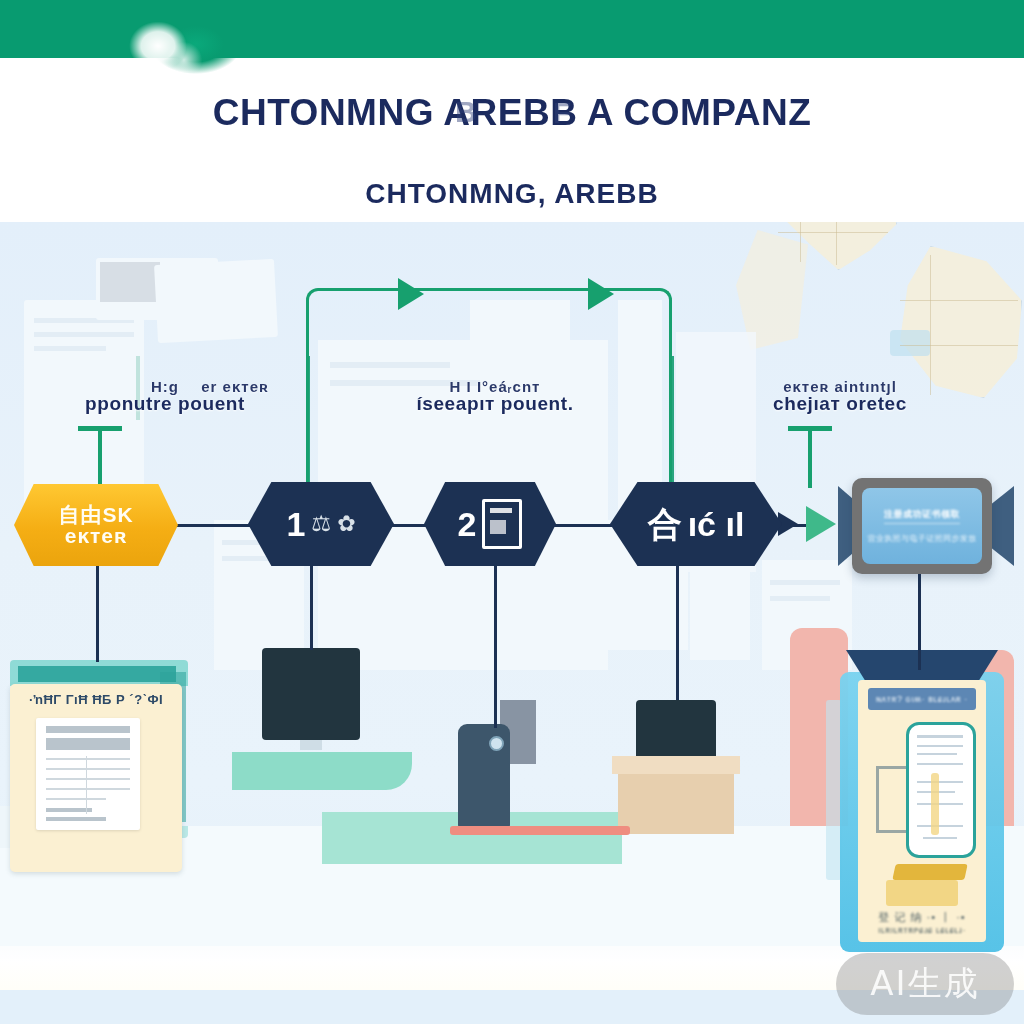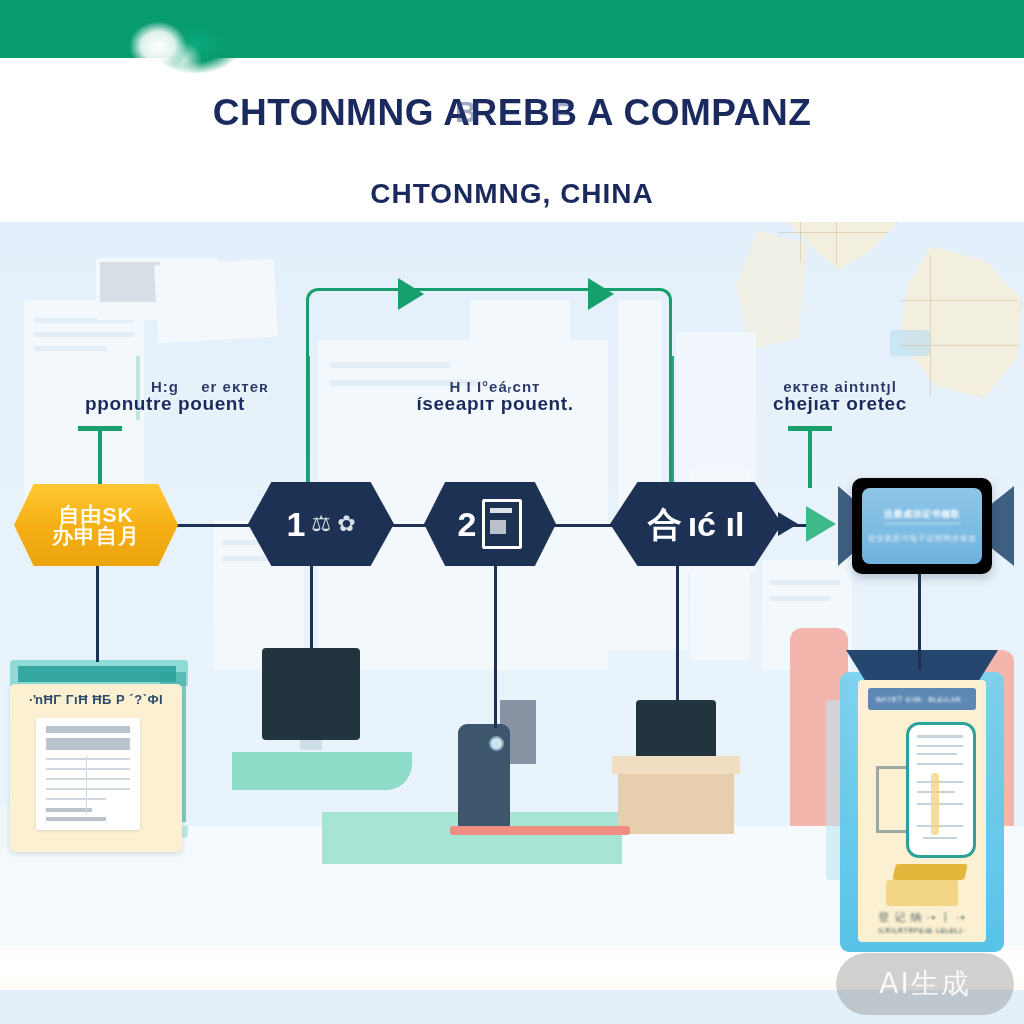--- a/index.html
+++ b/index.html
@@ -100,21 +100,21 @@
 
   
   .rail{position:absolute;z-index:15;height:3px;background:#1c3153;}
   .railarrow{position:absolute;z-index:15;width:0;height:0;
     border-top:12px solid transparent;border-bottom:12px solid transparent;border-left:20px solid #1c3153;}
   .greenarrow{position:absolute;z-index:15;width:0;height:0;
     border-top:18px solid transparent;border-bottom:18px solid transparent;border-left:30px solid #3fb98a;}
   .drop{position:absolute;z-index:15;width:3px;background:#1c3153;}
 
   
-  .resultwrap{position:absolute;z-index:16;background:#000000;border-radius:10px;
+  .resultwrap{position:absolute;z-index:16;background:#737373;border-radius:10px;
     box-shadow:0 4px 10px rgba(30,55,85,.25);}
   .resultwing{position:absolute;z-index:15;background:#3f5f80;
     clip-path:polygon(0 0,100% 26%,100% 74%,0 100%);}
   .resultcard{position:absolute;z-index:17;border-radius:8px;
     background:linear-gradient(180deg,#8fc6e8 0%,#6fb2dd 100%);
     display:flex;flex-direction:column;align-items:center;justify-content:center;gap:9px;}
   .rtxt1{color:#ffffff;font-size:9px;letter-spacing:.5px;filter:blur(.9px);font-weight:bold;
     border-bottom:1px solid rgba(255,255,255,.6);padding-bottom:2px;}
   .rtxt2{color:#eaf4fb;font-size:8px;letter-spacing:.4px;filter:blur(1.1px);text-align:center;line-height:1.5;}
 
@@ -150,21 +150,21 @@
 
   
   .whiteband{position:absolute;left:0;top:946px;width:1024px;height:44px;z-index:7;
     background:linear-gradient(180deg,#ffffffdd 0%,#ffffff 35%,#fffef8 100%);}
   .bottomband{position:absolute;left:0;top:990px;width:1024px;height:34px;z-index:6;background:#e3f0fa;}
 
   
   .wm{position:absolute;z-index:40;left:836px;top:953px;width:178px;height:62px;
     border-radius:31px;background:rgba(120,120,120,.34);
     display:flex;align-items:center;justify-content:center;}
-  .wm span{color:rgba(255,255,255,.86);font-size:28px;letter-spacing:2px;
+  .wm span{color:rgba(255,255,255,.86);font-size:34px;letter-spacing:2px;
     font-family:"DejaVu Sans",sans-serif;}
 </style>
 </head>
 <body>
 
 <div id="stage">
 
   <div class="bodybg"></div>
 
   <div class="map m1"></div>
@@ -262,21 +262,21 @@
   <div class="greenarrow" style="left:806px;top:506px;"></div>
 
   <div class="drop" style="left:96px;top:566px;height:96px;"></div>
   <div class="drop" style="left:310px;top:560px;height:88px;"></div>
   <div class="drop" style="left:494px;top:560px;height:164px;"></div>
   <div class="drop" style="left:676px;top:560px;height:140px;"></div>
   <div class="drop" style="left:918px;top:566px;height:104px;"></div>
 
   <div class="gold" style="left:14px;top:484px;width:164px;height:82px;">
     <div class="gl">自由SK</div>
-    <div class="gl">办申自月</div>
+    <div class="gl">eĸтeʀ</div>
   </div>
 
   <div class="hex" style="left:248px;top:482px;width:146px;height:84px;">
     <div class="hexinner">
       <span class="hnum">1</span>
       <span class="hglyph">⚖ ✿</span>
     </div>
   </div>
 
   <div class="hex" style="left:424px;top:482px;width:132px;height:84px;">
@@ -298,21 +298,21 @@
   <div class="resultwrap" style="left:852px;top:478px;width:140px;height:96px;">
     <div class="resultcard" style="left:10px;top:10px;width:120px;height:76px;position:absolute;">
       <div class="rtxt1">注册成功证书领取</div>
       <div class="rtxt2">营业执照与电子证照同步发放</div>
     </div>
   </div>
 
   <div class="tealpanel" style="left:10px;top:660px;width:178px;height:26px;border-radius:4px 4px 0 0;"></div>
   <div class="teal" style="left:18px;top:666px;width:158px;height:16px;opacity:.9;"></div>
   <div class="teal" style="left:160px;top:672px;width:26px;height:150px;opacity:.55;"></div>
-  <div class="doccard" style="left:10px;top:684px;width:172px;height:168px;">
+  <div class="doccard" style="left:10px;top:684px;width:172px;height:188px;">
     <div class="dhead">·ŉĦΓ ΓıĦ ĦБ Р ´?ˋФІ</div>
     <div class="docsheet">
       <div class="dblock" style="left:10px;top:8px;width:84px;height:7px;"></div>
       <div class="dblock" style="left:10px;top:20px;width:84px;height:12px;"></div>
       <div class="dline" style="left:10px;top:40px;width:84px;height:2px;"></div>
       <div class="dline" style="left:10px;top:50px;width:84px;height:2px;"></div>
       <div class="dline" style="left:10px;top:60px;width:84px;height:2px;"></div>
       <div class="dline" style="left:10px;top:70px;width:84px;height:2px;"></div>
       <div class="dline" style="left:10px;top:80px;width:60px;height:2px;"></div>
       <div class="dblock" style="left:10px;top:90px;width:46px;height:4px;"></div>
@@ -356,19 +356,19 @@
   <div class="bottomband"></div>
 
   <div class="banner"></div>
   <div class="banner-blob"></div>
   <div class="banner-smoke"></div>
 
   <div class="titleband"></div>
   <div class="title-main">CHTONMNG AREBB A COMPANZ</div>
   <div class="title-ghost g1">B</div>
   <div class="title-ghost g2">F</div>
-  <div class="title-sub">CHTONMNG, CHINA</div>
+  <div class="title-sub">CHTONMNG, AREBB</div>
 
   <div class="wm">
     <span>AI生成</span>
   </div>
 
 </div>
 
 </body></html>

